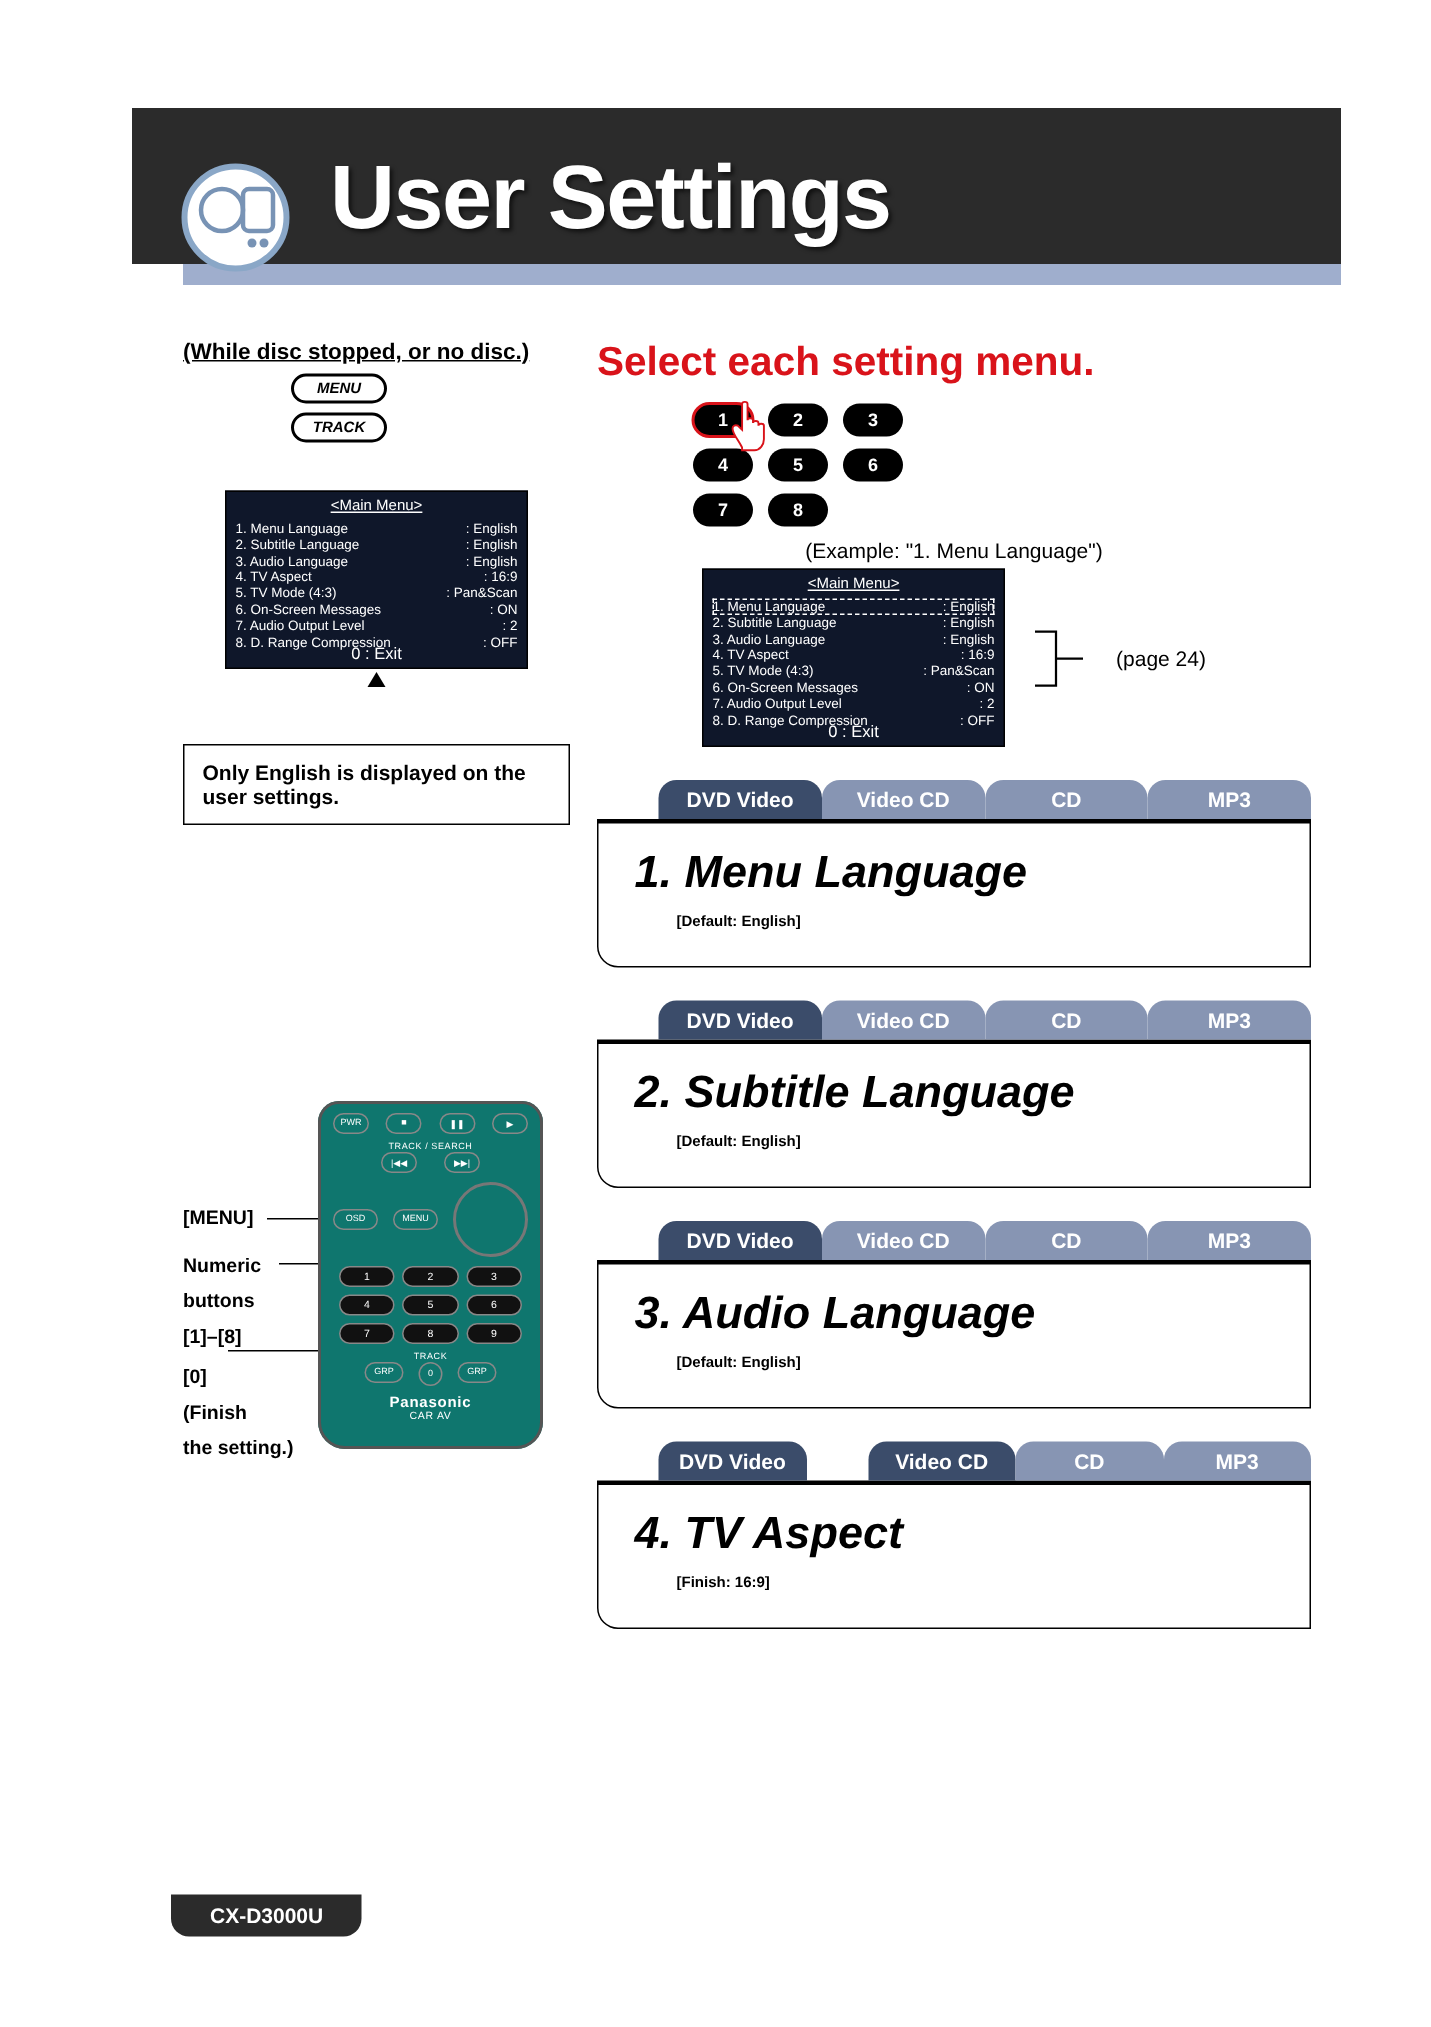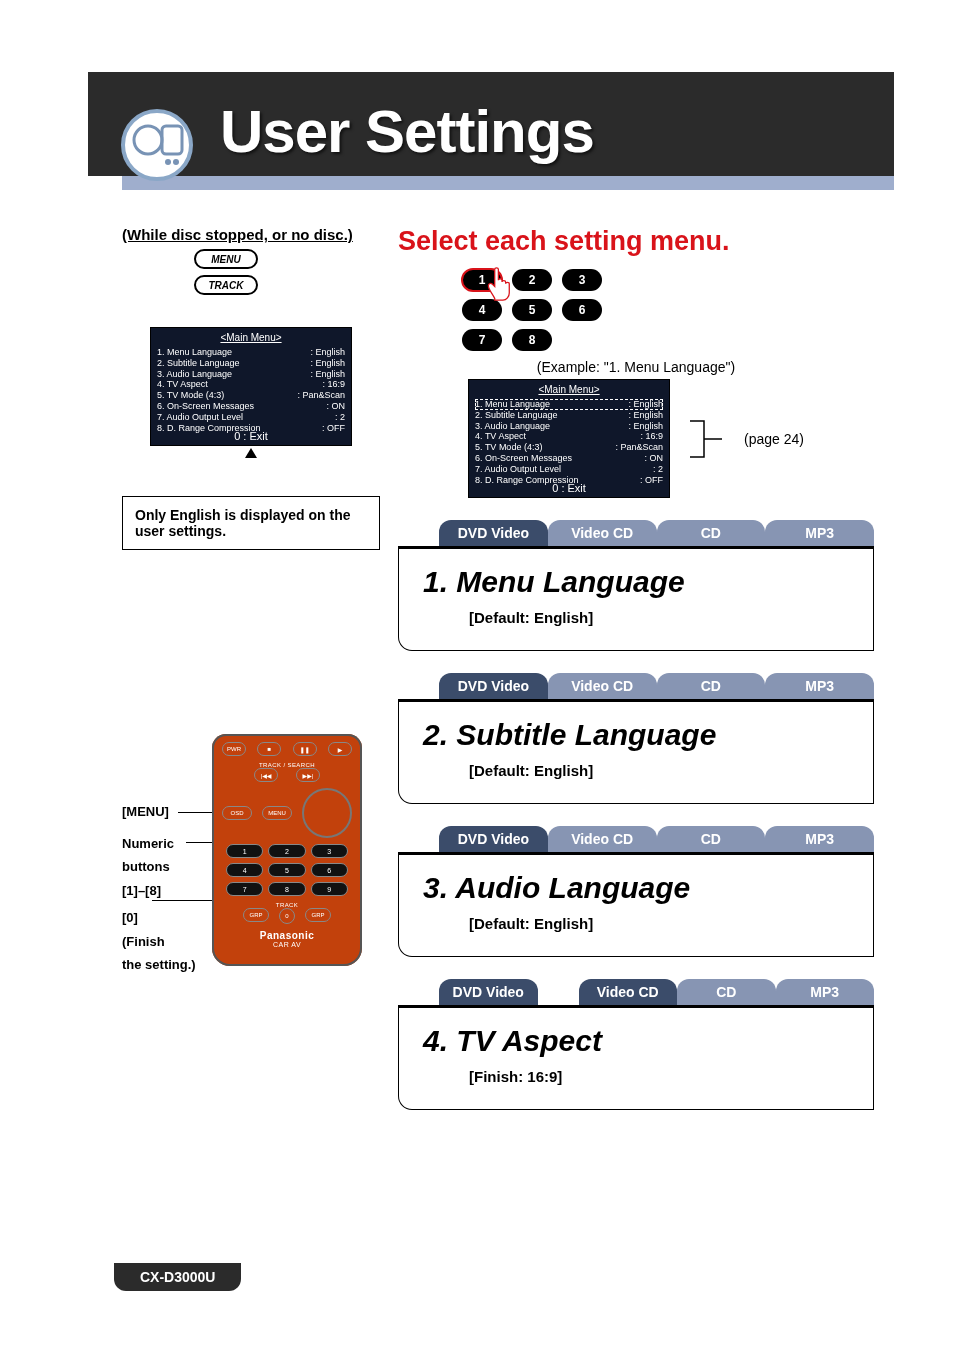--- a/index.html
+++ b/index.html
@@ -88,30 +88,30 @@
     flex:1;height:26px;border-top-left-radius:12px;border-top-right-radius:12px;
     color:#fff;display:flex;align-items:center;justify-content:center;
     font-weight:700;font-size:14px;background:var(--tab-dim);
   }
   .tab.active{background:var(--tab-active);margin-left:41px;}
   .body{
     border:1.5px solid #000;border-top-width:3px;border-radius:0 0 0 14px;
     padding:16px 24px 24px;margin-bottom:6px;
   }
   .body h2{margin:0 0 10px;font-size:30px;font-weight:900;font-style:italic;}
-  .body .def{font-size:15px;font-weight:700;margin-left:46px;}
+  .body .def{font-size:10px;font-weight:700;margin-left:28px;}
   .setting-group{margin-bottom:8px;} 
 
   
   .remote-area{position:absolute;left:122px;top:742px;width:258px;}
   .remote-labels{font-size:13px;font-weight:700;line-height:1.5;}
   .remote-labels div{margin-bottom:4px;}
   .remote{
     position:absolute;left:90px;top:-8px;width:150px;height:232px;
-    background:#c2410c;border-radius:14px 14px 18px 18px;color:#fff;
+    background:#0f766e;border-radius:14px 14px 18px 18px;color:#fff;
     box-shadow:inset 0 0 0 2px #555;
     padding:8px 10px;font-size:7px;
   }
   .remote .rrow{display:flex;justify-content:space-between;margin-bottom:6px;}
   .remote .tiny{width:24px;height:14px;border:1px solid #888;border-radius:7px;display:flex;align-items:center;justify-content:center;font-size:6px;}
   .remote .tiny.round{width:16px;height:16px;border-radius:50%;}
   .remote .wheel{width:50px;height:50px;border:2px solid #777;border-radius:50%;margin:2px auto 4px;position:relative;}
   .remote .numpad{display:grid;grid-template-columns:repeat(3,1fr);gap:5px;margin:4px 4px 6px;}
   .remote .np{height:14px;border:1px solid #888;border-radius:7px;background:#111;display:flex;align-items:center;justify-content:center;font-size:7px;color:#fff;}
   .remote .brand{text-align:center;font-size:10px;font-weight:700;letter-spacing:.5px;margin-top:6px;}

